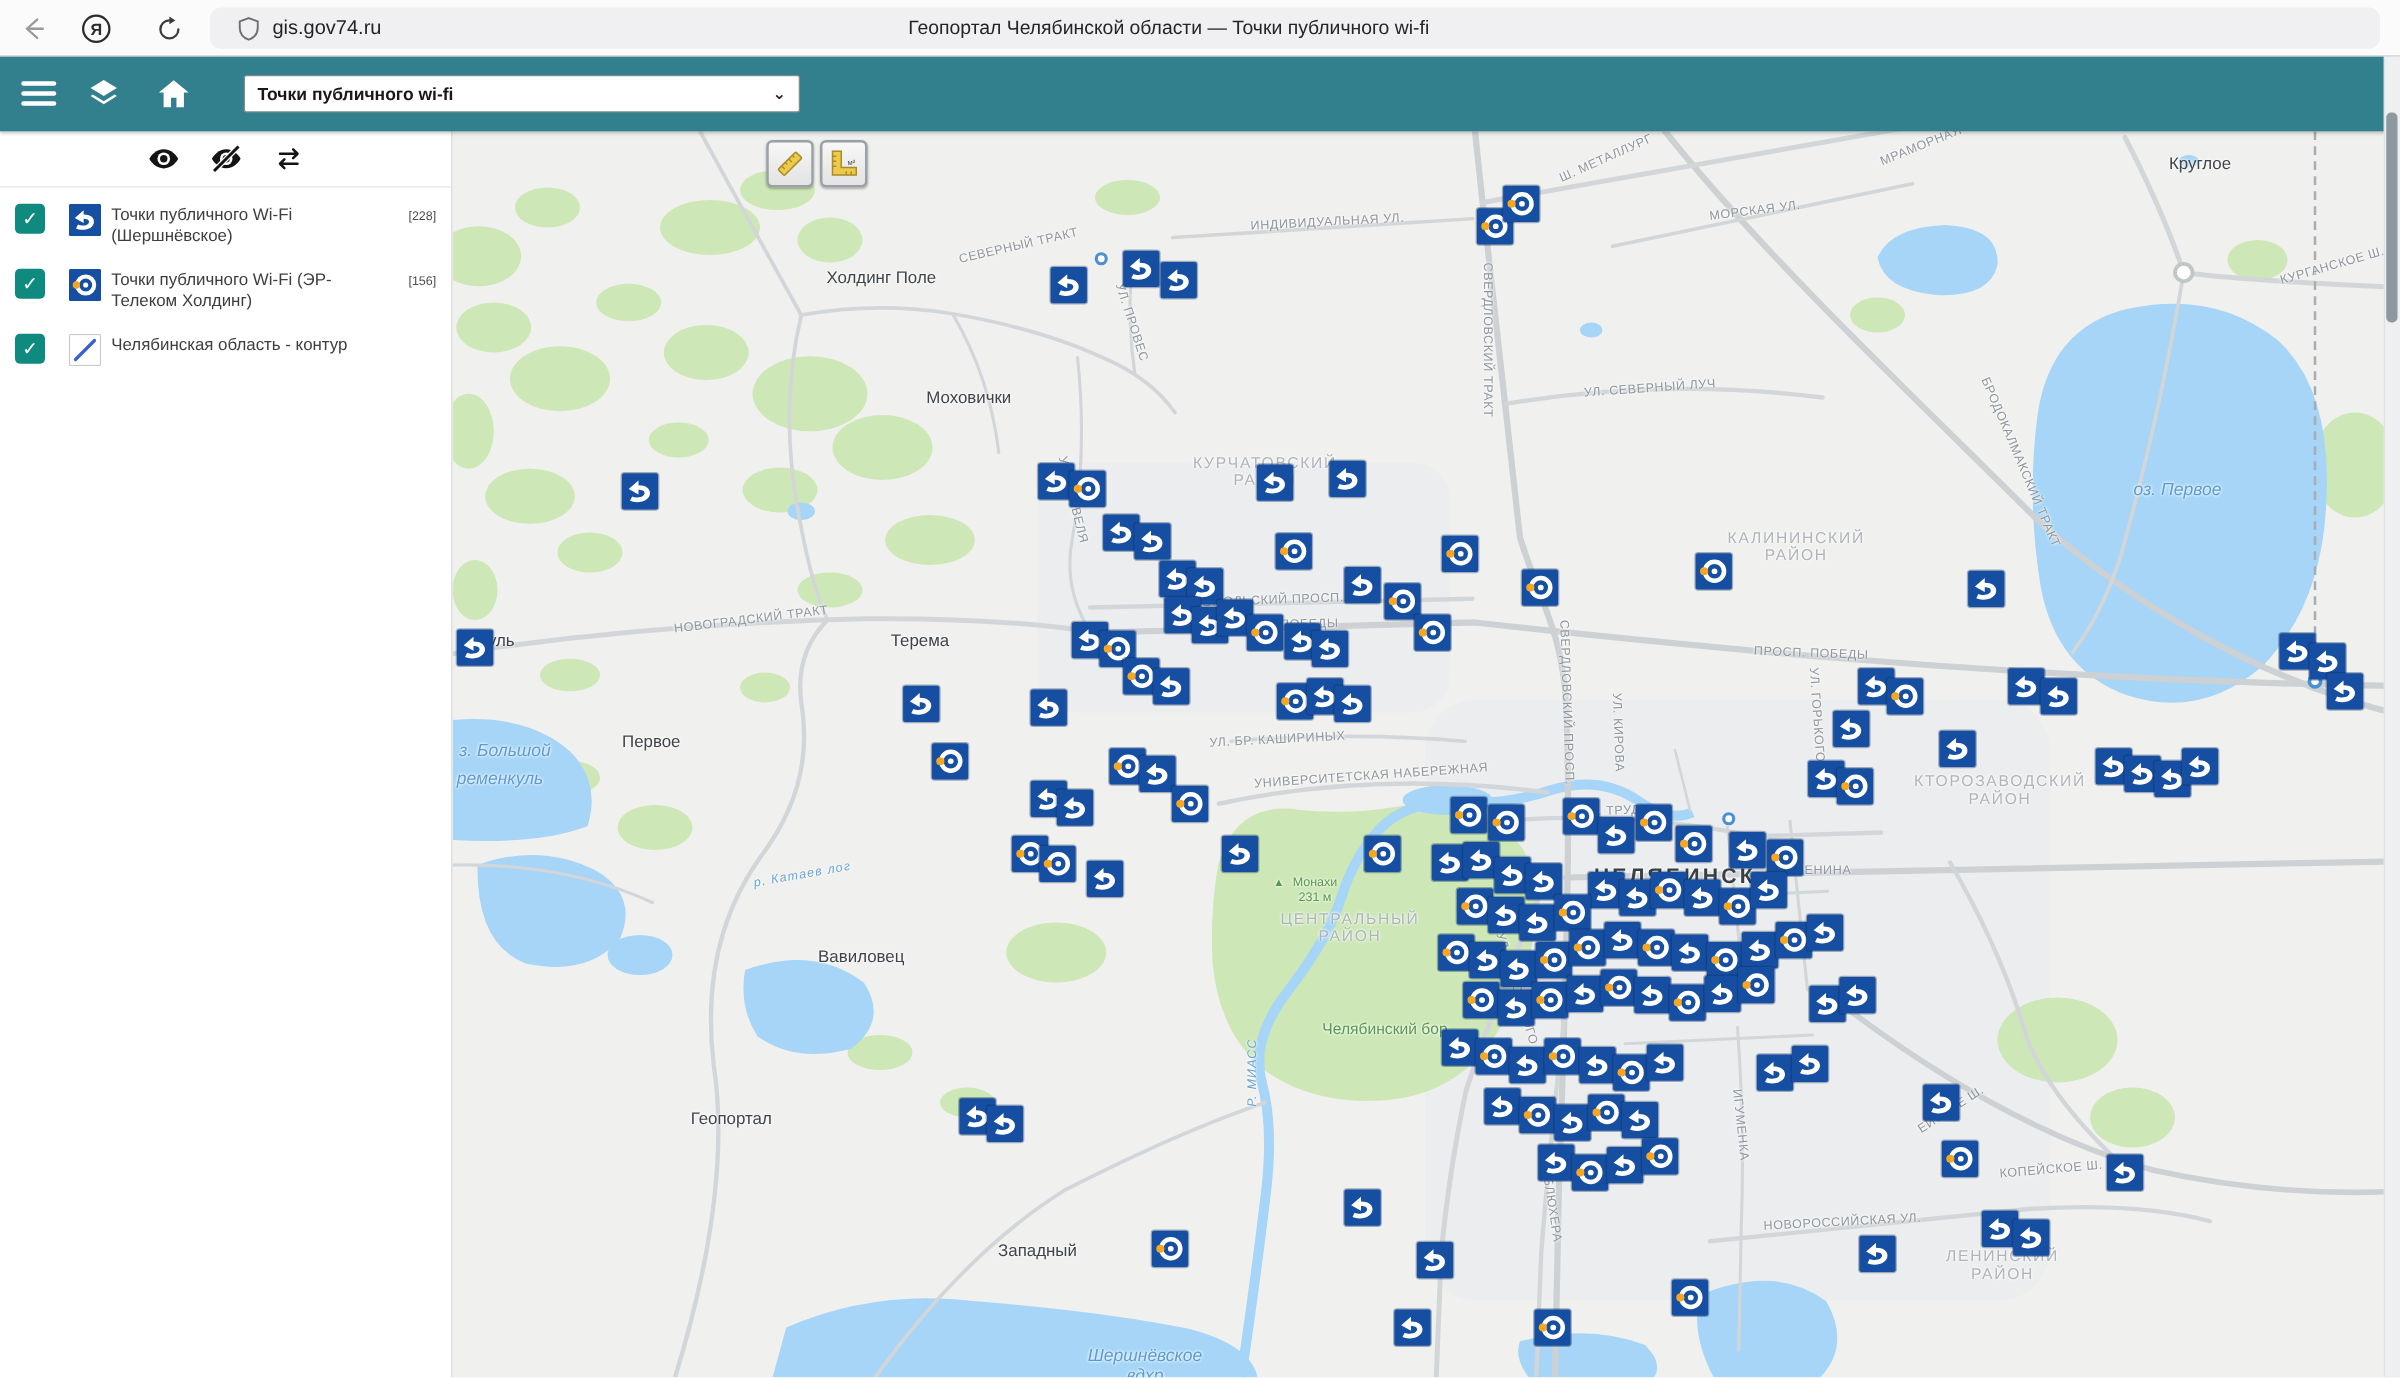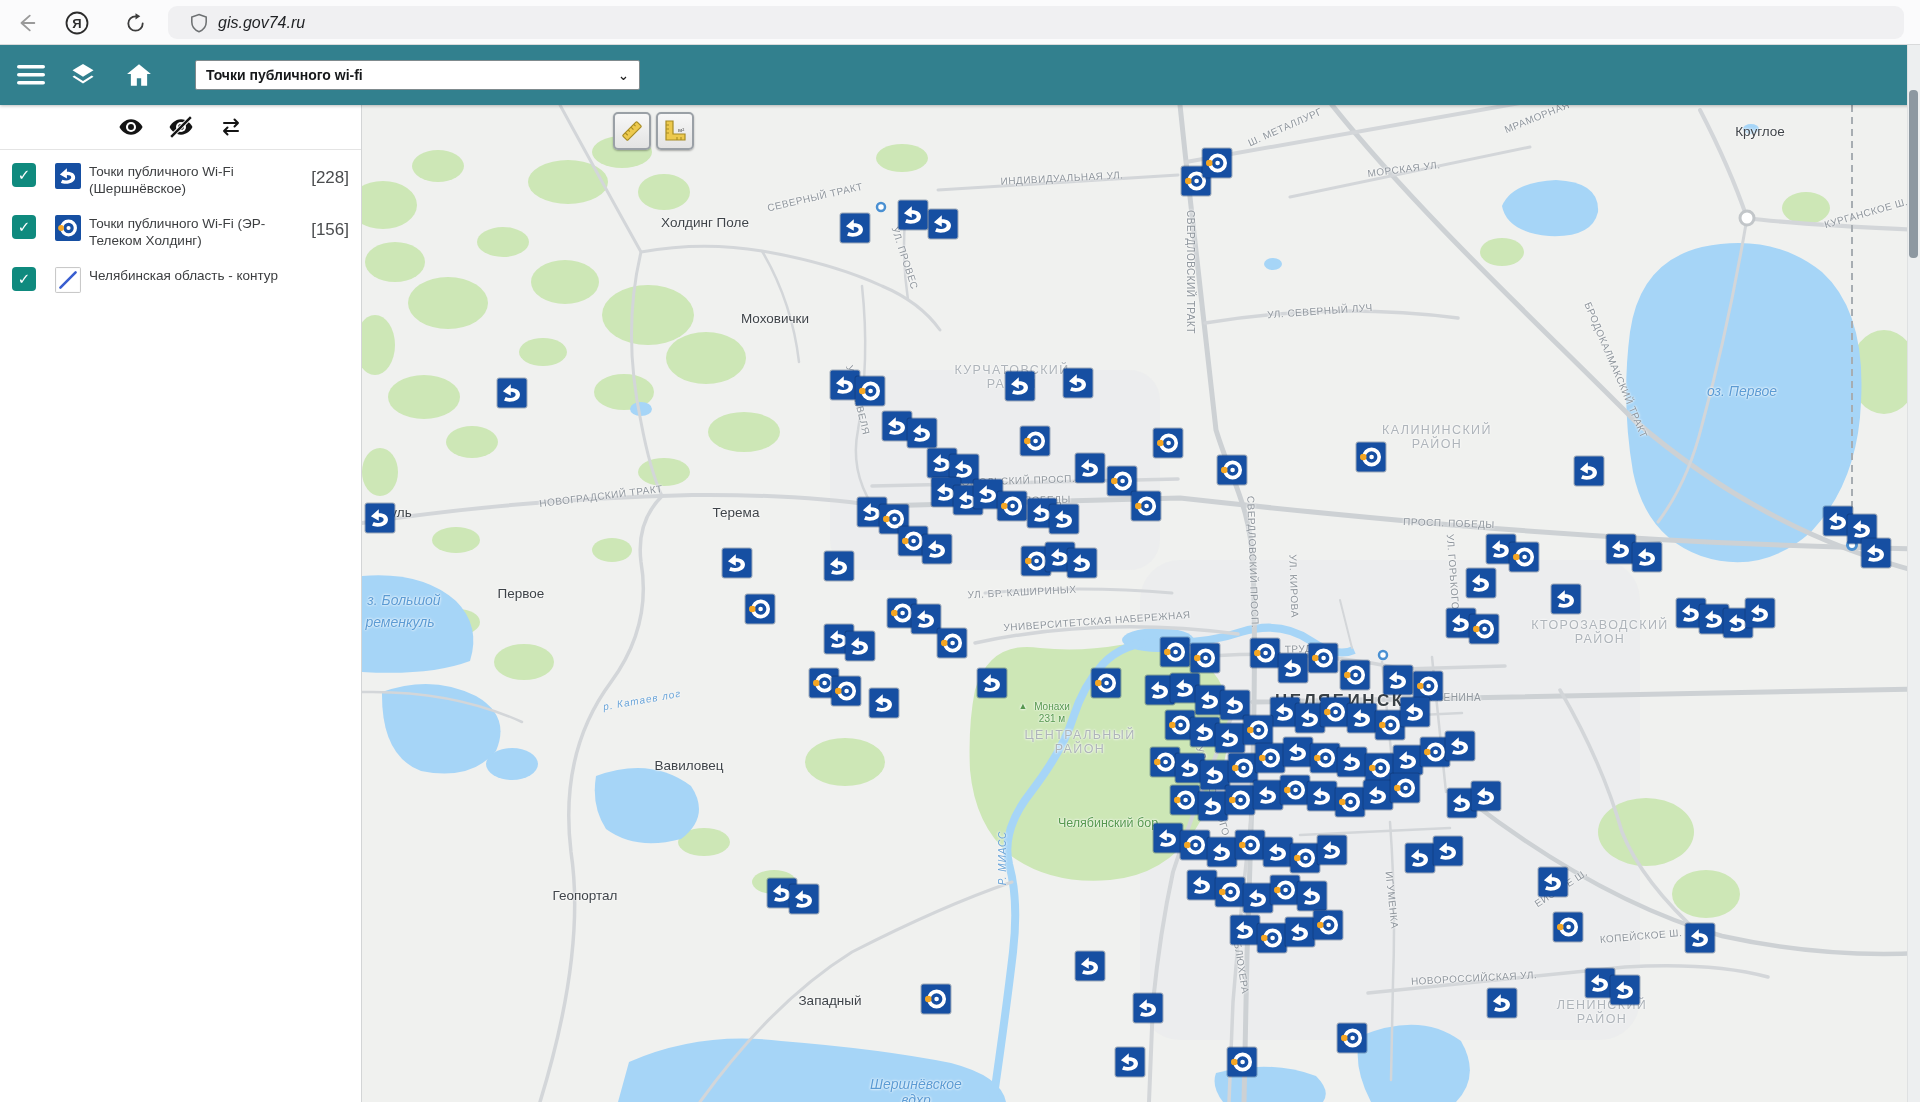--- a/index.html
+++ b/index.html
@@ -7,21 +7,21 @@
        font-family:"Liberation Sans","DejaVu Sans",sans-serif;}
   *{box-sizing:border-box;}
 
   
   #chrome{position:absolute;left:0;top:0;width:1920px;height:45px;background:#fbfbfc;
           border-bottom:1px solid #d9dadb;z-index:50;}
   .nav-ic{position:absolute;top:8px;width:30px;height:30px;display:flex;align-items:center;
           justify-content:center;border-radius:15px;}
   #back-btn{left:12px;} #ya-btn{left:62px;} #refresh-btn{left:120px;}
   #url-pill{position:absolute;left:168px;top:6px;width:1736px;height:33px;background:#f0f0f2;
-            border-radius:9px;display:flex;align-items:center;font-style:italic;}
+            border-radius:9px;display:flex;align-items:center;}
   #shield{margin-left:22px;display:flex;align-items:center;}
   #url-text{margin-left:10px;font-size:16px;color:#1f2124;}
   #page-title{position:absolute;left:935px;top:0;height:45px;display:flex;align-items:center;
               transform:translateX(-50%);font-size:15.5px;color:#222426;white-space:nowrap;}
 
   
   #topbar{position:absolute;left:0;top:45px;width:1920px;height:60px;background:#32808e;
           box-shadow:0 1px 3px rgba(0,0,0,.25);z-index:40;}
   .tb-btn{position:absolute;top:14px;width:34px;height:32px;display:flex;align-items:center;
           justify-content:center;cursor:pointer;}
@@ -37,21 +37,21 @@
   #vis-row{height:45px;display:flex;align-items:center;justify-content:center;gap:20px;
            border-bottom:1px solid #e4e4e4;}
   .vis-ic{width:30px;height:26px;display:flex;align-items:center;justify-content:center;cursor:pointer;}
   #layer-list{padding-top:4px;}
   .layer-row{display:flex;align-items:flex-start;padding:9px 8px 9px 12px;}
   .cbx{width:24px;height:24px;border-radius:4px;display:flex;align-items:center;justify-content:center;
        color:#fff;font-size:15px;font-weight:bold;flex:none;cursor:pointer;}
   .lyr-icon{width:26px;height:26px;margin-left:19px;flex:none;border-radius:2px;overflow:hidden;}
   .lyr-icon svg{display:block;width:100%;height:100%;}
   .lyr-label{margin-left:8px;font-size:13.5px;line-height:17px;color:#3c3e40;width:228px;}
-  .lyr-count{margin-left:auto;margin-right:4px;margin-top:5px;font-size:17px;color:#4a4c4e;
+  .lyr-count{margin-left:auto;margin-right:4px;margin-top:5px;font-size:10px;color:#4a4c4e;
              white-space:nowrap;}
 
   
   #map{position:absolute;left:362px;top:105px;width:1558px;height:997px;background:#f0f1ef;
        overflow:hidden;z-index:10;}
   #terrain{position:absolute;left:0;top:0;}
   #label-layer,#marker-layer{position:absolute;left:0;top:0;width:100%;height:100%;}
   .lbl{position:absolute;transform:translate(-50%,-50%);white-space:pre-line;text-align:center;
        pointer-events:none;text-shadow:0 0 2px #fff,0 0 3px #fff;}
   .town{font-size:13.5px;color:#3f4449;}
@@ -101,20 +101,21 @@
       </svg>
   </div>
   <div id="url-pill">
     <span id="shield">
       <svg width="18" height="20" viewBox="0 0 20 22">
           <path d="M10 1.5 L18 4.5 V10 C18 15.5 14.5 19 10 20.7 C5.5 19 2 15.5 2 10 V4.5 Z" fill="none" stroke="#6d7072" stroke-width="1.7"></path>
         </svg>
     </span>
     <span id="url-text">gis.gov74.ru</span>
   </div>
+  <div id="page-title">Геопортал Челябинской области — Точки публичного wi-fi</div>
 </div>
 
 <div id="topbar">
   <div class="tb-btn" id="hamburger">
     <svg width="30" height="24" viewBox="0 0 30 24">
         <g fill="#fff">
           <rect x="1" y="2" width="28" height="3.6" rx="1.8"></rect>
           <rect x="1" y="10" width="28" height="3.6" rx="1.8"></rect>
           <rect x="1" y="18" width="28" height="3.6" rx="1.8"></rect>
         </g>

